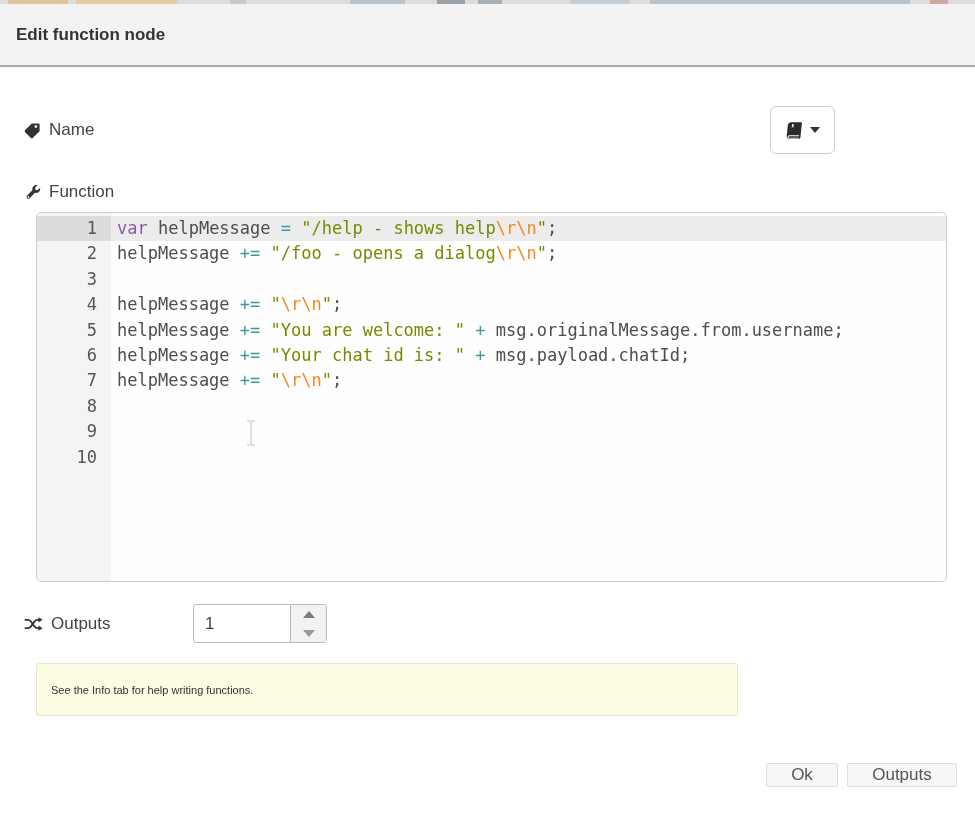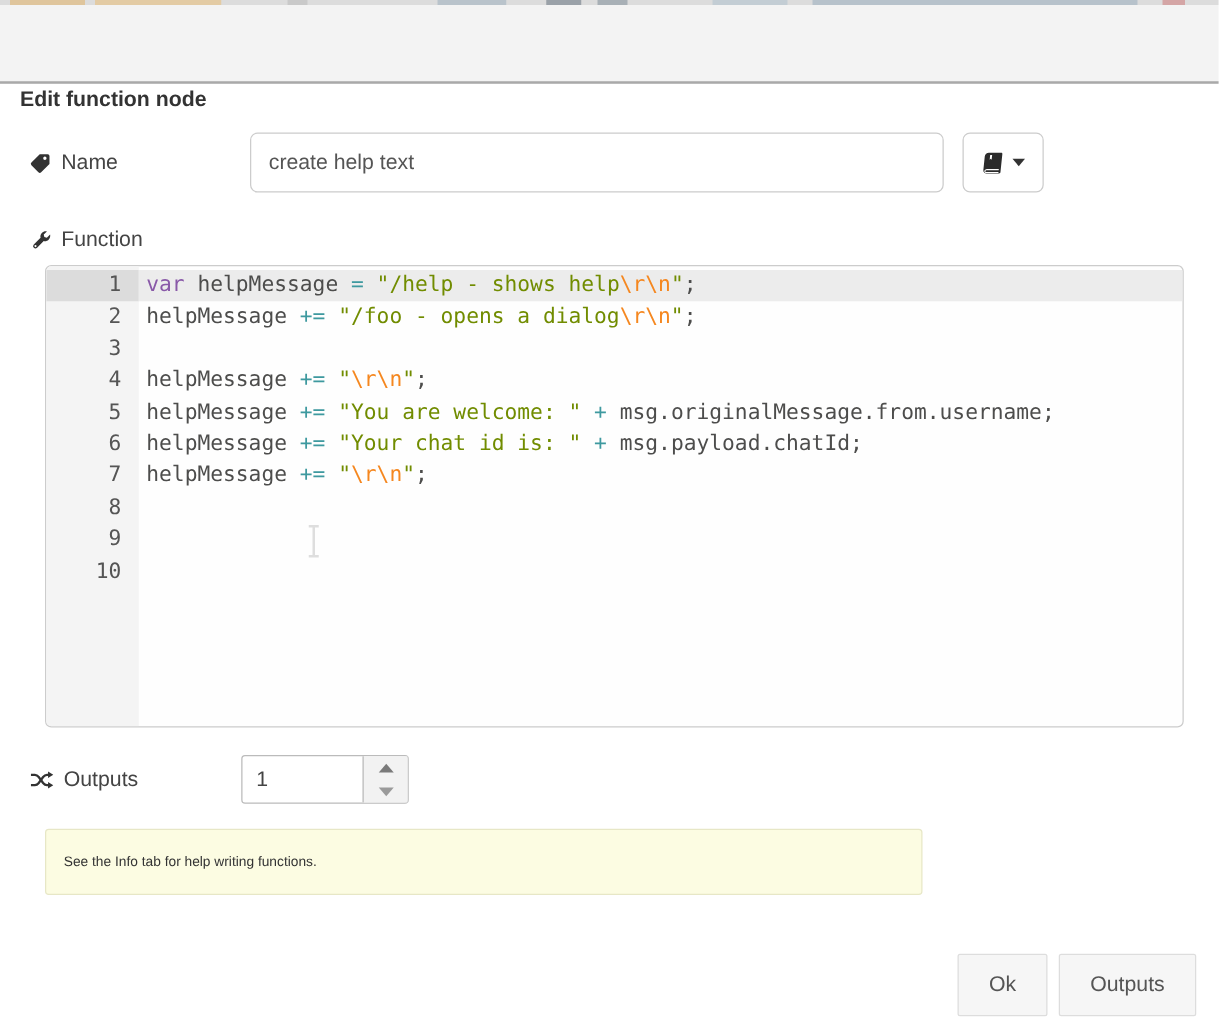--- a/index.html
+++ b/index.html
@@ -5,21 +5,21 @@
   html,body{margin:0;padding:0;}
   body{width:975px;height:815px;overflow:hidden;font-family:"Liberation Sans",sans-serif;background:#fff;}
   .screen{position:relative;width:975px;height:815px;background:#fff;}
 
   
   .bg-strip{position:absolute;left:0;top:0;width:975px;height:4px;background:#dcdcdc;overflow:hidden;}
   .bg-strip .seg{position:absolute;top:0;height:4px;}
 
   
   .dlg-header{position:absolute;left:0;top:4px;width:975px;height:63px;background:#f3f3f3;border-bottom:2px solid #a9a9a9;box-sizing:border-box;}
-  .dlg-title{position:absolute;left:16px;top:0;height:62px;line-height:61px;font-size:17px;font-weight:bold;color:#333;margin-top:45px;}
+  .dlg-title{position:absolute;left:16px;top:0;height:62px;line-height:61px;font-size:17px;font-weight:bold;color:#333;}
 
   
   .field-label{position:absolute;display:flex;align-items:center;gap:8px;font-size:17px;color:#444;}
   .field-label svg{flex:0 0 auto;}
 
   
   .name-input{position:absolute;left:200px;top:106px;width:555px;height:48px;box-sizing:border-box;border:1px solid #ccc;border-radius:6px;padding:0 14px;font-size:17px;color:#555;font-family:"Liberation Sans",sans-serif;outline:none;background:#fff;}
 
   
   .lib-btn{position:absolute;left:770px;top:106px;width:65px;height:48px;box-sizing:border-box;border:1px solid #ccc;border-radius:6px;background:#fff;display:flex;align-items:center;justify-content:center;gap:7px;cursor:pointer;}
@@ -46,21 +46,21 @@
   .spin-col{position:absolute;right:0;top:0;width:36px;height:37px;border-left:1px solid #bbb;background:#f2f2f2;box-sizing:border-box;}
   .spin-btn{position:absolute;left:0;width:35px;height:18px;display:flex;align-items:center;justify-content:center;background:transparent;border:none;cursor:pointer;padding:0;}
   .spin-btn.up{top:0;} .spin-btn.down{bottom:0;}
   .tri-up{width:0;height:0;border-left:6px solid transparent;border-right:6px solid transparent;border-bottom:7px solid #7a7a7a;}
   .tri-down{width:0;height:0;border-left:6px solid transparent;border-right:6px solid transparent;border-top:7px solid #9a9a9a;}
 
   
   .info-tip{position:absolute;left:36px;top:663px;width:702px;height:53px;box-sizing:border-box;background:#fcfce2;border:1px solid #e7e7c6;border-radius:3px;font-size:11px;color:#333;display:flex;align-items:center;padding-left:14px;}
 
   
-  .btn{position:absolute;top:763px;height:50px;box-sizing:border-box;background:#f6f6f6;border:1px solid #ddd;border-radius:2px;font-size:17px;color:#555;font-family:"Liberation Sans",sans-serif;cursor:pointer;}
+  .btn{position:absolute;top:763px;height:24px;box-sizing:border-box;background:#f6f6f6;border:1px solid #ddd;border-radius:2px;font-size:17px;color:#555;font-family:"Liberation Sans",sans-serif;cursor:pointer;}
   .btn-ok{left:766px;width:72px;}
   .btn-cancel{left:847px;width:110px;}
 </style>
 </head>
 <body>
 
 <div class="screen">
 
   <div class="bg-strip" id="bg-strip" style="background: rgb(220, 220, 220);">
       <span class="seg" style="left: 8px; width: 60px; background: rgb(223, 197, 156);"></span>
@@ -77,21 +77,20 @@
   <div class="dlg-header">
     <span class="dlg-title">Edit function node</span>
   </div>
 
   <div class="field-label" style="left:24px;top:118px;height:24px;">
     <svg width="17" height="17" viewBox="0 0 24 24">
       <path fill="#333" fill-rule="evenodd" d="M11 2 H20 a2 2 0 0 1 2 2 v9 L12.6 22.4 a2.2 2.2 0 0 1 -3.1 0 L1.6 14.5 a2.2 2.2 0 0 1 0 -3.1 Z M16.8 8.4 a1.9 1.9 0 1 0 0 -3.8 a1.9 1.9 0 0 0 0 3.8 Z"></path>
     </svg>
     <span>Name</span>
   </div>
-  <input class="name-input" type="text" value="create help text" style="">
   <button class="lib-btn">
     <svg width="18" height="19" viewBox="0 0 24 24" style="transform:skewX(-6deg);">
       <path fill="#2b2b2b" d="M7 1 C4.8 1 3 2.8 3 5 v14.2 C3 21.3 4.7 23 6.8 23 H20.2 c0.7 0 1.3 -0.6 1.3 -1.3 V2.3 C21.5 1.6 20.9 1 20.2 1 Z"></path>
       <path fill="#fff" d="M6.8 18.2 H19.4 v1.5 H6.8 c-0.8 0 -1.5 0.3 -1.5 0.9 0 0.6 0.7 0.9 1.5 0.9 H19.4 v1.0 H6.8 c-1.7 0 -2.6 -0.8 -2.6 -1.9 0 -1.4 1.1 -2.4 2.6 -2.4 Z"></path>
       <path fill="#fff" d="M8.6 3.2 h2.1 v5.2 l-1.05 -1 -1.05 1 Z"></path>
     </svg>
     <span class="caret-down"></span>
   </button>
 
   <div class="field-label" style="left:24px;top:180px;height:24px;align-items:center;">

